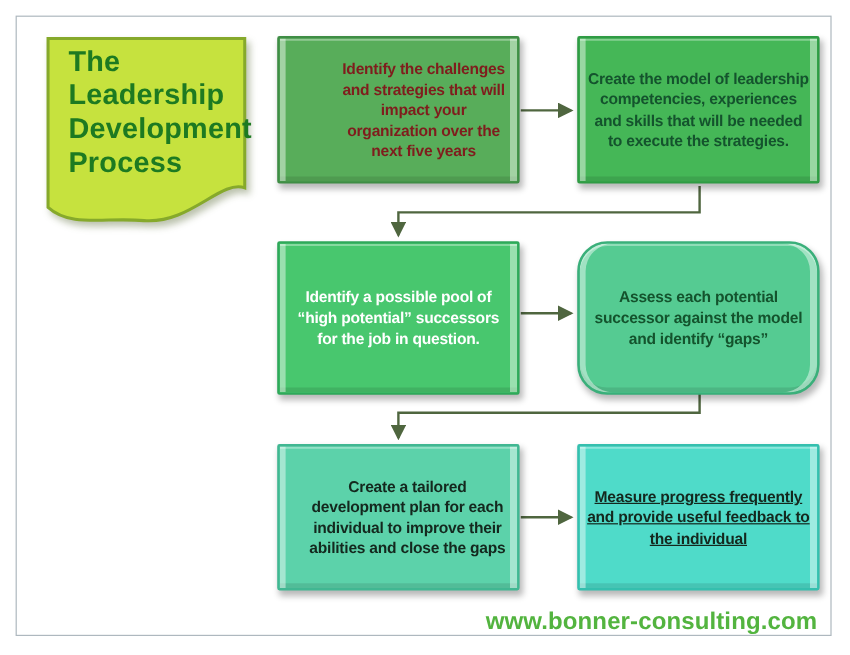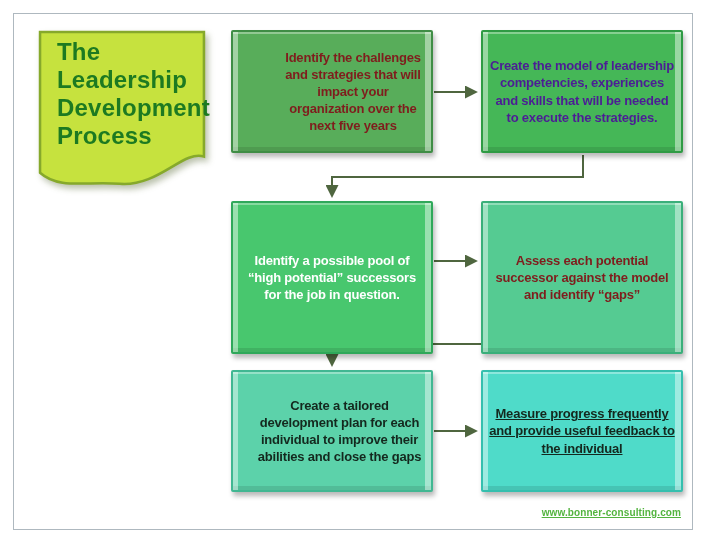--- a/index.html
+++ b/index.html
@@ -50,39 +50,38 @@
     letter-spacing: -0.2px;
     box-shadow:
       inset 5px 0 0 rgba(255,255,255,0.45),
       inset -6px 0 0 rgba(255,255,255,0.45),
       inset 0 2px 0 rgba(255,255,255,0.35),
       inset 0 -4px 0 rgba(0,0,0,0.10),
       2px 4px 5px rgba(0,0,0,0.28);
     z-index: 2;
   }
   .r1 { top: 30px;  height: 123px; }
-  .r2 { top: 201px; height: 153px; }
+  .r2 { top: 201px; height: 128px; }
   .r3 { top: 370px; height: 122px; }
   .c1 { left: 231px; }
   .c2 { left: 481px; }
   .connectors {
     position: absolute;
     left: 0; top: 0;
     z-index: 1;
     pointer-events: none;
   }
   .conn { stroke-width: 2; fill: none; }
   .website {
     position: absolute;
     top: 507px;
     right: 27px;
-    font-size: 10px;
+    font-size: 20px;
     font-weight: bold;
     letter-spacing: 0.1px;
-    text-decoration: underline;
   }
 </style>
 </head>
 <body>
 
 <div class="canvas">
 
   <div class="frame" id="frame" style="border-color: rgb(174, 184, 191);"></div>
 
   <svg class="title-shape" viewBox="0 0 170 160">
@@ -99,27 +98,27 @@
     <line class="conn" x1="434" y1="92" x2="476" y2="92" marker-end="url(#ah)" stroke="#4f663f"></line>
     <polyline class="conn" points="583,155 583,177 332,177 332,196" marker-end="url(#ah)" stroke="#4f663f"></polyline>
     <line class="conn" x1="434" y1="261" x2="476" y2="261" marker-end="url(#ah)" stroke="#4f663f"></line>
     <polyline class="conn" points="583,324 583,344 332,344 332,365" marker-end="url(#ah)" stroke="#4f663f"></polyline>
     <line class="conn" x1="434" y1="431" x2="476" y2="431" marker-end="url(#ah)" stroke="#4f663f"></line>
   </svg>
 
   <div class="pbox r1 c1" style="background: rgb(88, 173, 90); border-color: rgb(63, 141, 69); color: #7f1d1d; padding-left: 48px;">
     <span>Identify the challenges and strategies that will impact your organization over the next five years</span>
   </div>
-  <div class="pbox r1 c2" style="background: rgb(69, 183, 87); border-color: rgb(47, 155, 68); color: #4c1d95;">
+  <div class="pbox r1 c2" style="background: rgb(69, 183, 87); border-color: rgb(47, 155, 68); color: #14532d;">
     <span>Create the model of leadership competencies, experiences and skills that will be needed to execute the strategies.</span>
   </div>
   <div class="pbox r2 c1" style="background: rgb(72, 199, 110); border-color: rgb(47, 168, 90); color: rgb(255, 255, 255);">
     <span>Identify a possible pool of “high potential” successors for the job in question.</span>
   </div>
-  <div class="pbox r2 c2" style="background: rgb(85, 203, 146); border-color: rgb(58, 175, 122); color: #7f1d1d;">
+  <div class="pbox r2 c2" style="background: rgb(85, 203, 146); border-color: rgb(58, 175, 122); color: #14532d; border-radius: 25px;">
     <span>Assess each potential successor against the model and identify “gaps”</span>
   </div>
   <div class="pbox r3 c1" style="background: rgb(92, 210, 170); border-color: rgb(65, 183, 146); color: rgb(20, 40, 30); padding-left: 21px;">
     <span>Create a tailored development plan for each individual to improve their abilities and close the gaps</span>
   </div>
   <div class="pbox r3 c2" style="background: rgb(79, 219, 201); border-color: rgb(53, 191, 174); color: rgb(20, 40, 30); text-decoration: underline;">
     <span>Measure progress frequently and provide useful feedback to the individual</span>
   </div>
 
   <div class="website" id="website" style="color: rgb(83, 180, 63);">www.bonner-consulting.com</div>

